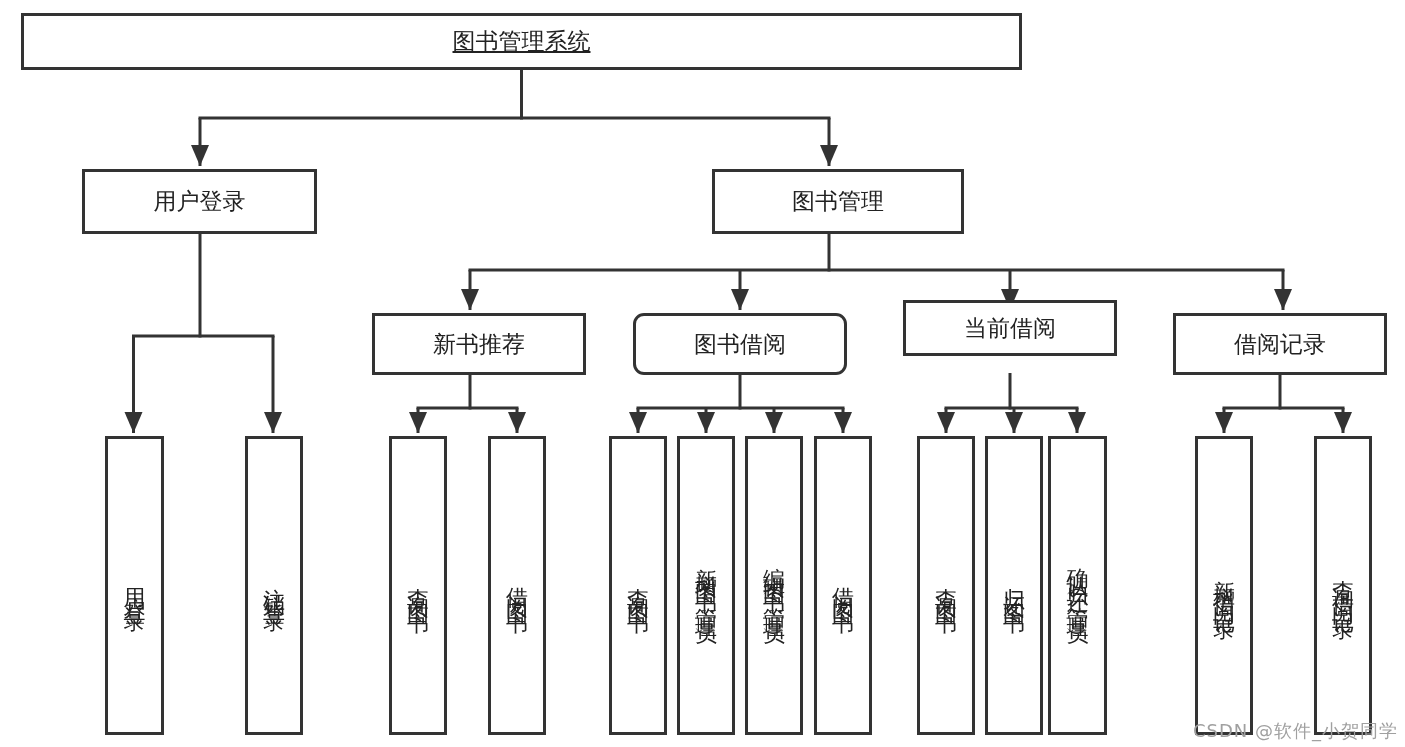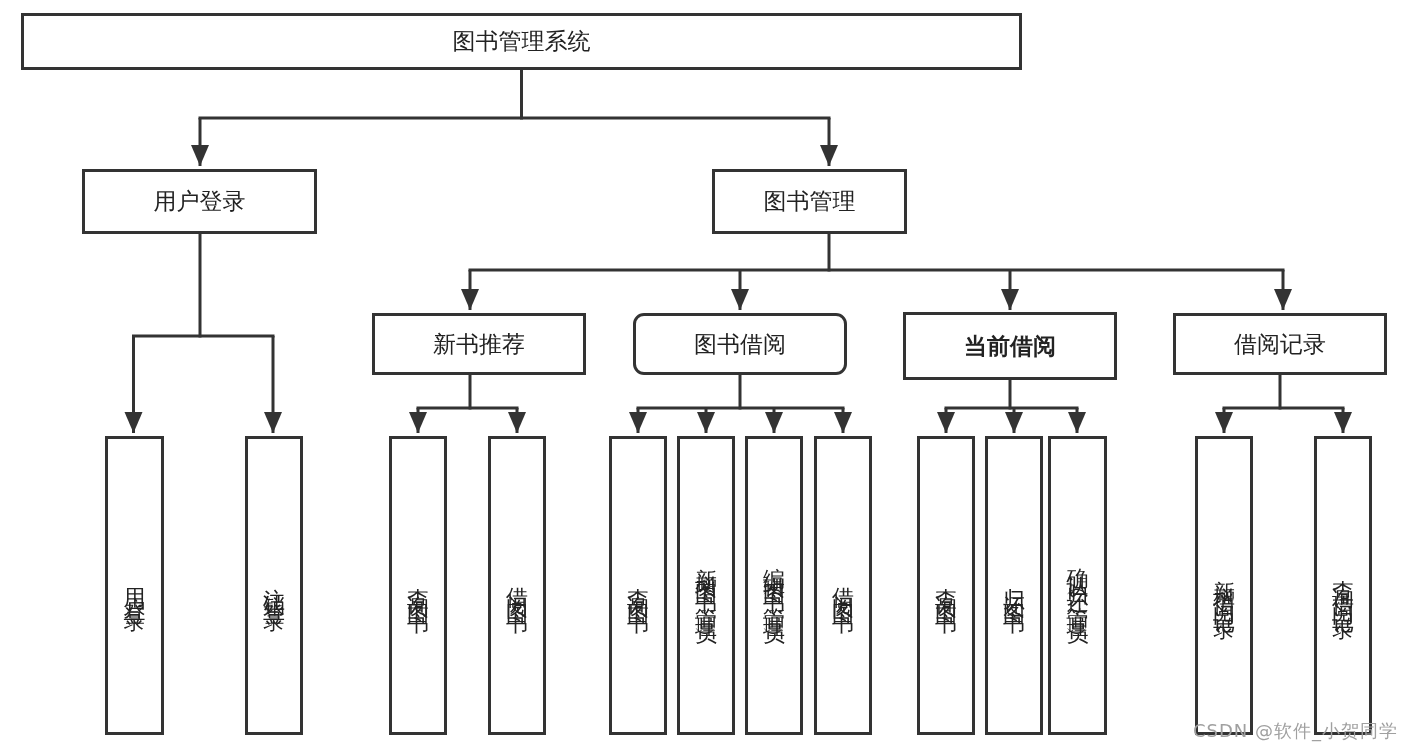--- a/index.html
+++ b/index.html
@@ -95,28 +95,28 @@
       <line x1="1014" y1="408" x2="1014" y2="433" marker-end="url(#arrow)"></line>
       <line x1="1077" y1="408" x2="1077" y2="433" marker-end="url(#arrow)"></line>
 
       <path d="M1280,373 V409.5"></path>
       <path d="M1222.5,408 H1344.5"></path>
       <line x1="1224" y1="408" x2="1224" y2="433" marker-end="url(#arrow)"></line>
       <line x1="1343" y1="408" x2="1343" y2="433" marker-end="url(#arrow)"></line>
     </g>
   </svg>
 
-  <div class="node" style="left:21px; top:13px; width:1001px; height:57px;">图书管理系统</div>
+  <div class="node" style="left:21px; top:13px; width:1001px; height:57px;text-decoration:underline;">图书管理系统</div>
 
   <div class="node" style="left:82px; top:169px; width:235px; height:65px;">用户登录</div>
-  <div class="node" style="left:712px; top:169px; width:195px; height:65px;">图书管理</div>
+  <div class="node" style="left:712px; top:169px; width:252px; height:65px;">图书管理</div>
 
   <div class="node" style="left:363px; top:313px; width:214px; height:62px;margin-left:9px;">新书推荐</div>
   <div class="node" style="left:633px; top:313px; width:214px; height:62px;border-radius:11px;">图书借阅</div>
-  <div class="node" style="left:903px; top:312px; width:214px; height:68px;font-weight:bold;">当前借阅</div>
+  <div class="node" style="left:903px; top:300px; width:214px; height:56px;">当前借阅</div>
   <div class="node" style="left:1173px; top:313px; width:214px; height:62px;">借阅记录</div>
 
   <div class="node leaf" style="left:105px; top:436px; width:59px; height:299px;">用户登录</div>
   <div class="node leaf" style="left:245px; top:436px; width:58px; height:299px;">注销登录</div>
 
   <div class="node leaf" style="left:389px; top:436px; width:58px; height:299px;">查询图书</div>
   <div class="node leaf" style="left:488px; top:436px; width:58px; height:299px;">借阅图书</div>
 
   <div class="node leaf" style="left:609px; top:436px; width:58px; height:299px;">查询图书</div>
   <div class="node leaf" style="left:677px; top:436px; width:58px; height:299px;">新增图书（管理员）</div>

